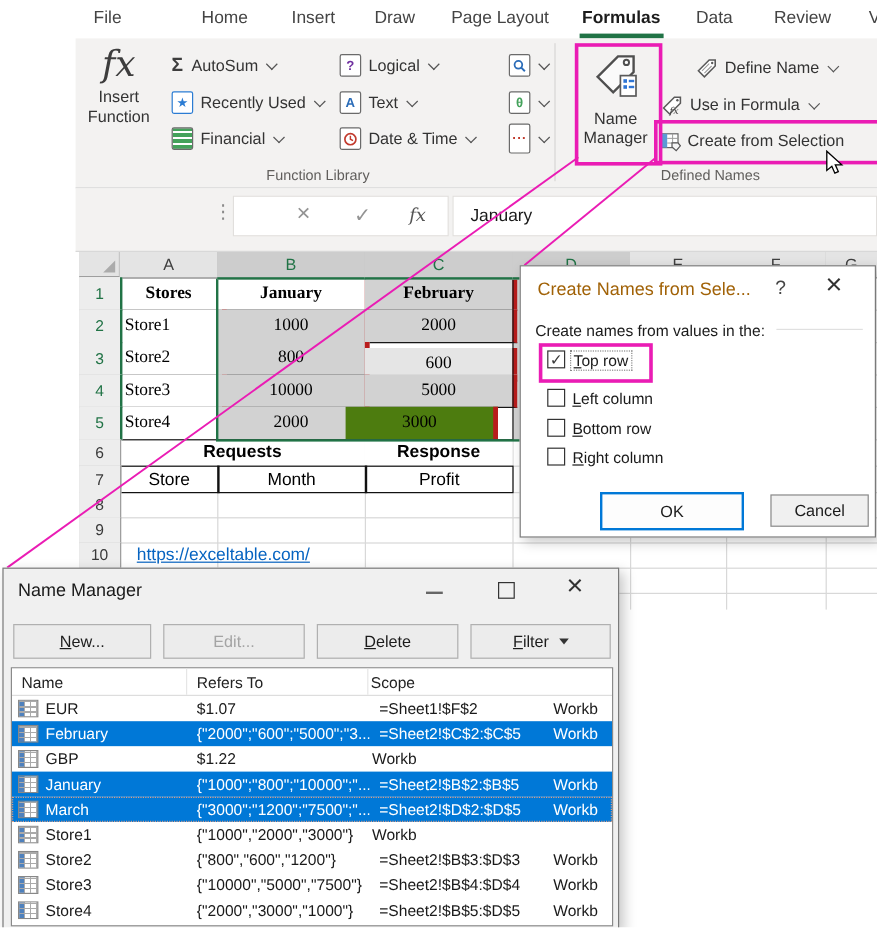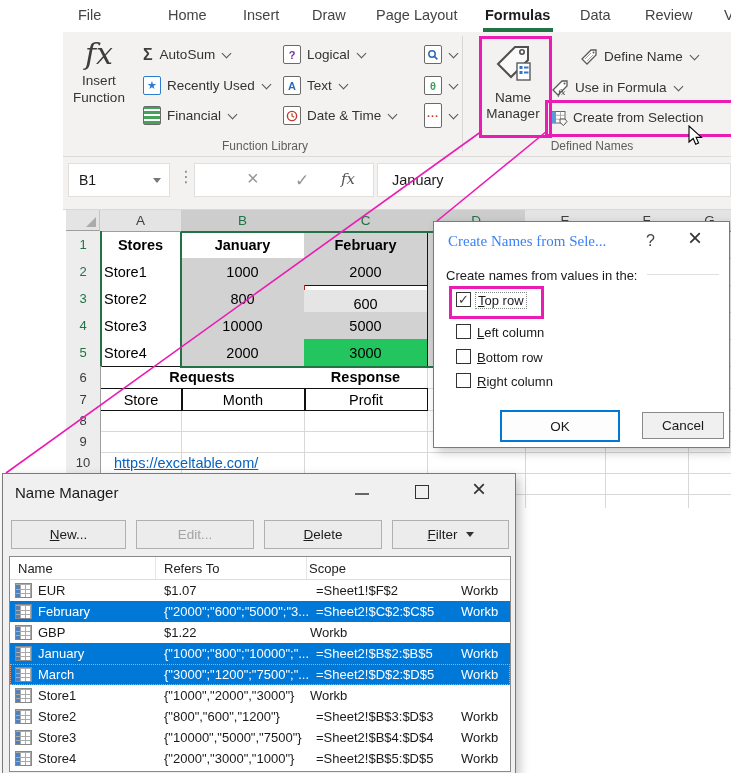--- a/index.html
+++ b/index.html
@@ -15,21 +15,21 @@
   .gsep{position:absolute;width:1px;background:#d8d6d4;}
   
   .vline,.hline{position:absolute;background:#d8d8d8;z-index:1;}
   .colhdr{position:absolute;top:210px;height:21px;background:#e4e4e4;color:#3f3f3f;font-size:13.5px;display:flex;align-items:center;justify-content:center;border-right:1px solid #c6c6c6;border-bottom:1px solid #9e9e9e;z-index:6;}
   .colhdr.sel{background:#cdcdcd;color:#217346;border-bottom:2px solid #217346;}
   .rowhdr{position:absolute;left:66px;width:34px;background:#ededed;color:#3a3a3a;font-size:13px;display:flex;align-items:center;justify-content:center;border-right:1px solid #9e9e9e;border-bottom:1px solid #c9c9c9;z-index:6;}
   .rowhdr.sel{color:#217346;border-right:2px solid #217346;}
   .cell{position:absolute;display:flex;align-items:center;font-size:14.5px;color:#000;background:#fff;z-index:3;}
   .ctr{justify-content:center;}
   .bold{font-weight:700;}
-  .dk{border-right:1px solid #b91c1c;border-bottom:1px solid #161616;}
+  .dk{border-right:4px solid #b91c1c;border-bottom:1px solid #161616;font-family:Liberation Serif, serif;}
   
   .dlg{position:absolute;background:#fff;border:1px solid #7a7a7a;box-shadow:4px 4px 10px rgba(0,0,0,.22);z-index:50;}
   .ul{text-decoration:underline;}
   .winbtn{position:absolute;color:#333;}
   .nmbtn{position:absolute;height:27px;background:#ececec;border:1px solid #b0b0b0;display:flex;align-items:center;justify-content:center;font-size:13.5px;color:#1c1c1c;}
   .nmtable{position:absolute;background:#fff;border:1px solid #8a8a8a;overflow:hidden;}
   .nmhead{display:flex;align-items:center;height:22px;font-size:13px;color:#222;background:#fff;border-bottom:1px solid #ddd;}
   .nmhead span{border-right:1px solid #e6e6e6;height:100%;display:flex;align-items:center;box-sizing:border-box;}
   .nmrow{display:flex;align-items:center;height:21px;font-size:13px;color:#1a1a1a;background:#fff;}
   .nmrow.sel{background:#0078d7;color:#fff;}
@@ -171,24 +171,20 @@
       <rect x="1" y="2.5" width="14" height="11.5" fill="#fff" stroke="#666"></rect>
       <rect x="1" y="2.5" width="5" height="11.5" fill="#5b9bd5"></rect>
       <path d="M6 6.3 H15 M6 10.2 H15 M10.5 2.5 V14" stroke="#999" stroke-width="0.8"></path>
       <path d="M10 10 H15 L17 12.5 L13.5 16.5 L10 13.5 Z" fill="#f5f5f5" stroke="#555" stroke-width="1"></path>
     </svg>
     <span>Create from Selection</span>
   </div>
   <div class="grouplabel" style="left:542px;top:139px;width:100px;text-align:center;">Defined Names</div>
 
   <div class="abs" style="left:63px;top:157px;width:668px;height:53px;background:#f3f2f1;border-bottom:1px solid #d8d8d8;"></div>
-  <div class="abs" style="left:68px;top:163px;width:102px;height:34px;background:#fff;border:1px solid #e1dfdd;">
-    <span style="position:absolute;left:10px;top:8px;font-size:14px;color:#1a1a1a;">B1</span>
-    <span style="position:absolute;right:8px;top:14px;width:0;height:0;border-left:4px solid transparent;border-right:4px solid transparent;border-top:5px solid #777;"></span>
-  </div>
   <div class="abs" style="left:178px;top:167px;font-size:16px;color:#8a8a8a;">⋮</div>
   <div class="abs" style="left:194px;top:163px;width:180px;height:34px;background:#fff;border:1px solid #e1dfdd;">
     <span style="position:absolute;left:52px;top:3px;font-size:20px;color:#949494;">×</span>
     <span style="position:absolute;left:100px;top:6px;font-size:17px;color:#949494;">✓</span>
     <span style="position:absolute;left:146px;top:6px;font-size:15px;font-style:italic;font-family:'DejaVu Serif',serif;color:#555;">fx</span>
   </div>
   <div class="abs" style="left:377px;top:163px;width:354px;height:34px;background:#fff;border:1px solid #e1dfdd;">
     <span style="position:absolute;left:14px;top:8px;font-size:14.5px;color:#1a1a1a;">January</span>
   </div>
 
@@ -248,21 +244,21 @@
   <div class="cell dk" style="left:100px;top:285px;width:81px;height:27px;padding-left:4px;">Store2</div>
   <div class="cell ctr dk" style="left:181px;top:285px;width:123px;height:27px;background:#d2d2d2;">800</div>
   <div class="cell ctr dk" style="left:304px;top:290px;width:123px;height:27px;background:#e5e5e5;">600</div>
 
   <div class="cell dk" style="left:100px;top:312px;width:81px;height:27px;padding-left:4px;">Store3</div>
   <div class="cell ctr dk" style="left:181px;top:312px;width:123px;height:27px;background:#d2d2d2;">10000</div>
   <div class="cell ctr dk" style="left:304px;top:312px;width:123px;height:27px;background:#d2d2d2;">5000</div>
 
   <div class="cell dk" style="left:100px;top:339px;width:81px;height:27px;padding-left:4px;">Store4</div>
   <div class="cell ctr dk" style="left:181px;top:339px;width:123px;height:27px;background:#d2d2d2;">2000</div>
-  <div class="cell ctr dk" style="left:304px;top:339px;width:123px;height:27px;background:#22c55e;">3000</div>
+  <div class="cell ctr dk" style="left:288px;top:339px;width:123px;height:27px;background:#4d7c0f;">3000</div>
 
   <div class="abs" style="left:180px;top:230px;width:260px;height:138px;border:2px solid #217346;z-index:5;pointer-events:none;"></div>
 
   <div class="cell ctr bold" style="left:100px;top:366px;width:204px;height:22px;">Requests</div>
   <div class="cell ctr bold" style="left:304px;top:366px;width:123px;height:22px;">Response</div>
   <div class="abs" style="left:100px;top:388px;width:328px;height:23px;border:1.5px solid #111;z-index:4;pointer-events:none;"></div>
   <div class="abs" style="left:181px;top:388px;width:1.5px;height:23px;background:#111;z-index:4;"></div>
   <div class="abs" style="left:304px;top:388px;width:1.5px;height:23px;background:#111;z-index:4;"></div>
   <div class="cell ctr" style="left:102px;top:389px;width:78px;height:21px;">Store</div>
   <div class="cell ctr" style="left:183px;top:389px;width:120px;height:21px;">Month</div>
@@ -274,21 +270,21 @@
 
   <svg class="abs" style="left:0;top:0;width:731px;height:773px;z-index:45;pointer-events:none;">
     <line x1="482" y1="131" x2="6" y2="473" stroke="#ea1cb4" stroke-width="1.6"></line>
     <line x1="547" y1="131" x2="437" y2="221" stroke="#ea1cb4" stroke-width="1.6"></line>
   </svg>
 
   <div class="magenta" style="left:479px;top:36px;width:67px;height:96px;"></div>
   <div class="magenta" style="left:545px;top:100px;width:184px;height:31px;"></div>
 
   <div class="dlg" style="left:433px;top:221px;width:295px;height:225px;">
-    <div style="position:absolute;left:14px;top:11px;font-size:15px;color:#3b82f6;font-family:Liberation Serif, serif;">Create Names from Sele...</div>
+    <div style="position:absolute;left:14px;top:11px;font-size:15px;color:#a16207;">Create Names from Sele...</div>
     <div class="winbtn" style="left:212px;top:10px;font-size:16px;color:#444;">?</div>
     <div class="winbtn" style="left:254px;top:2px;font-size:24px;color:#333;">×</div>
     <div style="position:absolute;left:12px;top:46px;font-size:13px;color:#1a1a1a;">Create names from values in the:</div>
     <div style="position:absolute;left:213px;top:52px;width:72px;height:1px;background:#e0e0e0;"></div>
 
     <div class="cb" style="left:22px;top:70px;">
         <span>✓</span>
       </div>
     <div class="cblabel" style="left:42px;top:71px;outline:1px dotted #888;padding:0 2px;">
       <span class="ul">T</span><span>op row</span>

